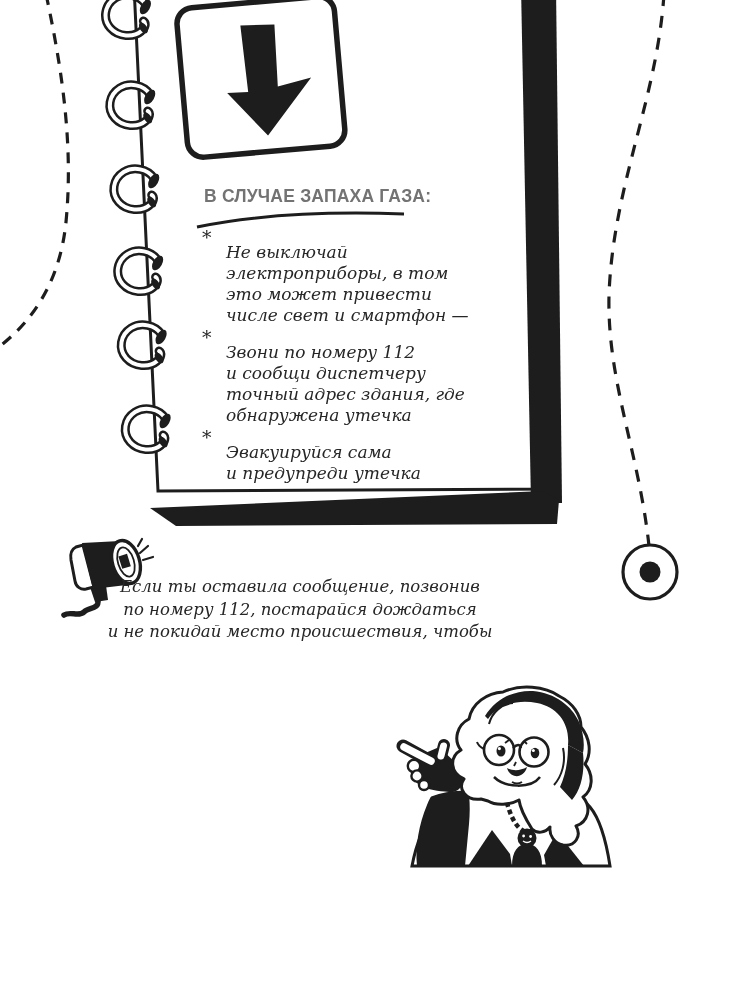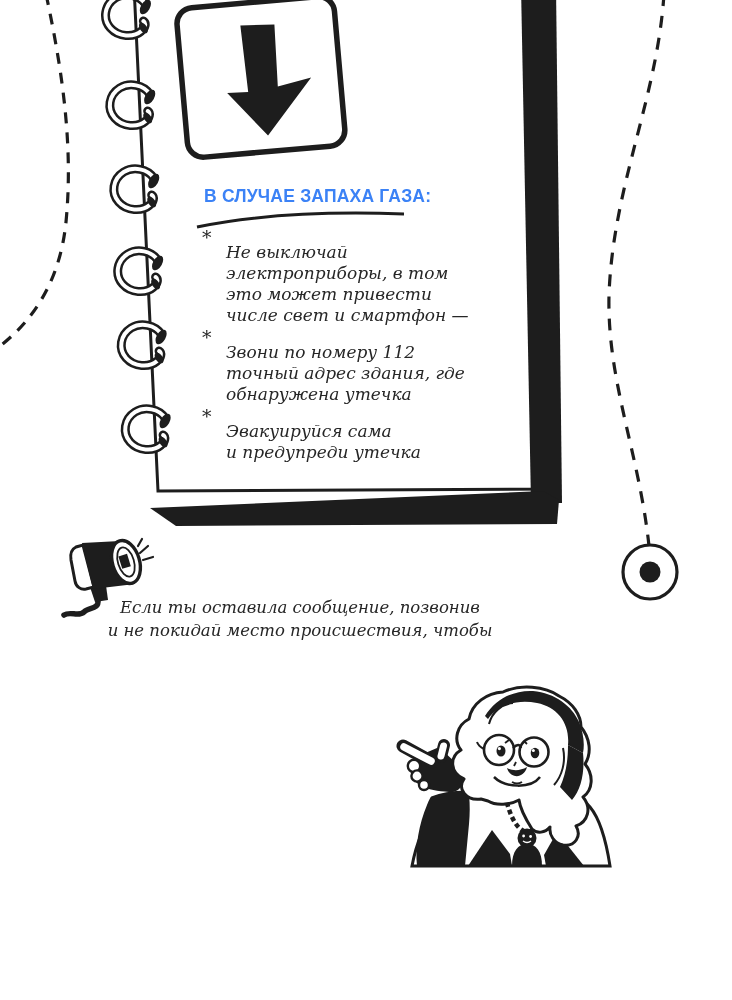--- a/index.html
+++ b/index.html
@@ -2,38 +2,38 @@
 <html><head>
 <meta charset="utf-8">
 <style>
   html,body { margin:0; padding:0; background:#ffffff; }
   .canvas {
     position:relative; width:732px; height:1000px;
     background:#ffffff; overflow:hidden;
     font-family:"Liberation Sans", sans-serif;
   }
   .art { position:absolute; left:0; top:0; width:732px; height:1000px; }
-  .txt { position:absolute; color:#3b82f6; }
+  .txt { position:absolute; color:#737373; }
   .heading {
     left:204px; top:186px;
     font-family:"Liberation Sans", sans-serif;
     font-weight:700; font-size:17.5px; letter-spacing:0.2px;
     white-space:nowrap;
   }
   .hand {
     font-family:"DejaVu Serif", serif;
     font-style:italic; color:#262626;
   }
   .list { left:202px; top:226px; width:330px; font-size:17px; line-height:21px; }
   .item { display:flex; }
   .marker { width:24px; flex:0 0 24px; font-size:19px; padding-top:1px; }
   .itemlines { flex:1;margin-top:16px; }
   .ln { display:block; white-space:nowrap; }
   .note {
-    left:88px; top:597px; width:424px;
+    left:88px; top:576px; width:424px;
     font-size:16.5px; line-height:22.5px; text-align:center;
   }
   .note .ln { white-space:nowrap; }
 </style>
 </head>
 <body>
 
 <div class="canvas">
 
   <svg class="art" viewBox="0 0 732 1000">
@@ -160,31 +160,33 @@
         <span class="ln">Не выключай</span>
         <span class="ln">электроприборы, в том</span>
         <span class="ln">это может привести</span>
         <span class="ln">числе свет и смартфон —</span>
       </span>
     </div>
     <div class="item">
       <span class="marker">*</span>
       <span class="itemlines">
         <span class="ln">Звони по номеру 112</span>
+        <span class="ln">и сообщи диспетчеру</span>
         <span class="ln">точный адрес здания, где</span>
         <span class="ln">обнаружена утечка</span>
       </span>
     </div>
     <div class="item">
       <span class="marker">*</span>
       <span class="itemlines">
         <span class="ln">Эвакуируйся сама</span>
         <span class="ln">и предупреди утечка</span>
       </span>
     </div>
   </div>
 
   <div class="txt hand note">
     <span class="ln">Если ты оставила сообщение, позвонив</span>
+    <span class="ln">по номеру 112, постарайся дождаться</span>
     <span class="ln">и не покидай место происшествия, чтобы</span>
   </div>
 
 </div>
 
 </body></html>

